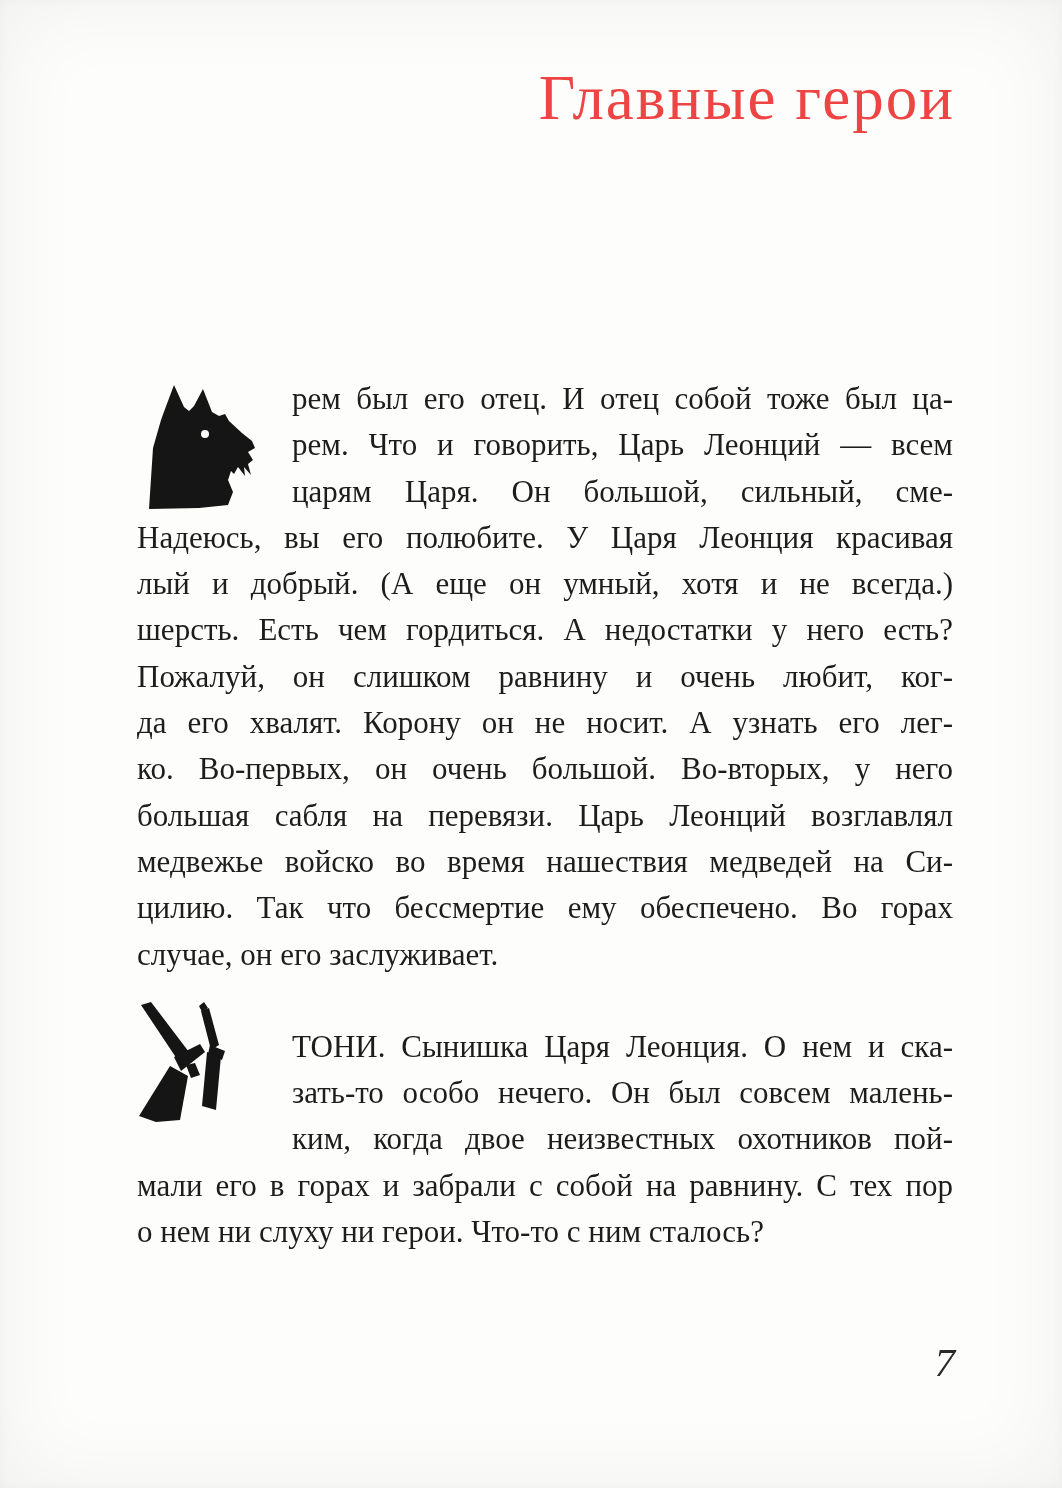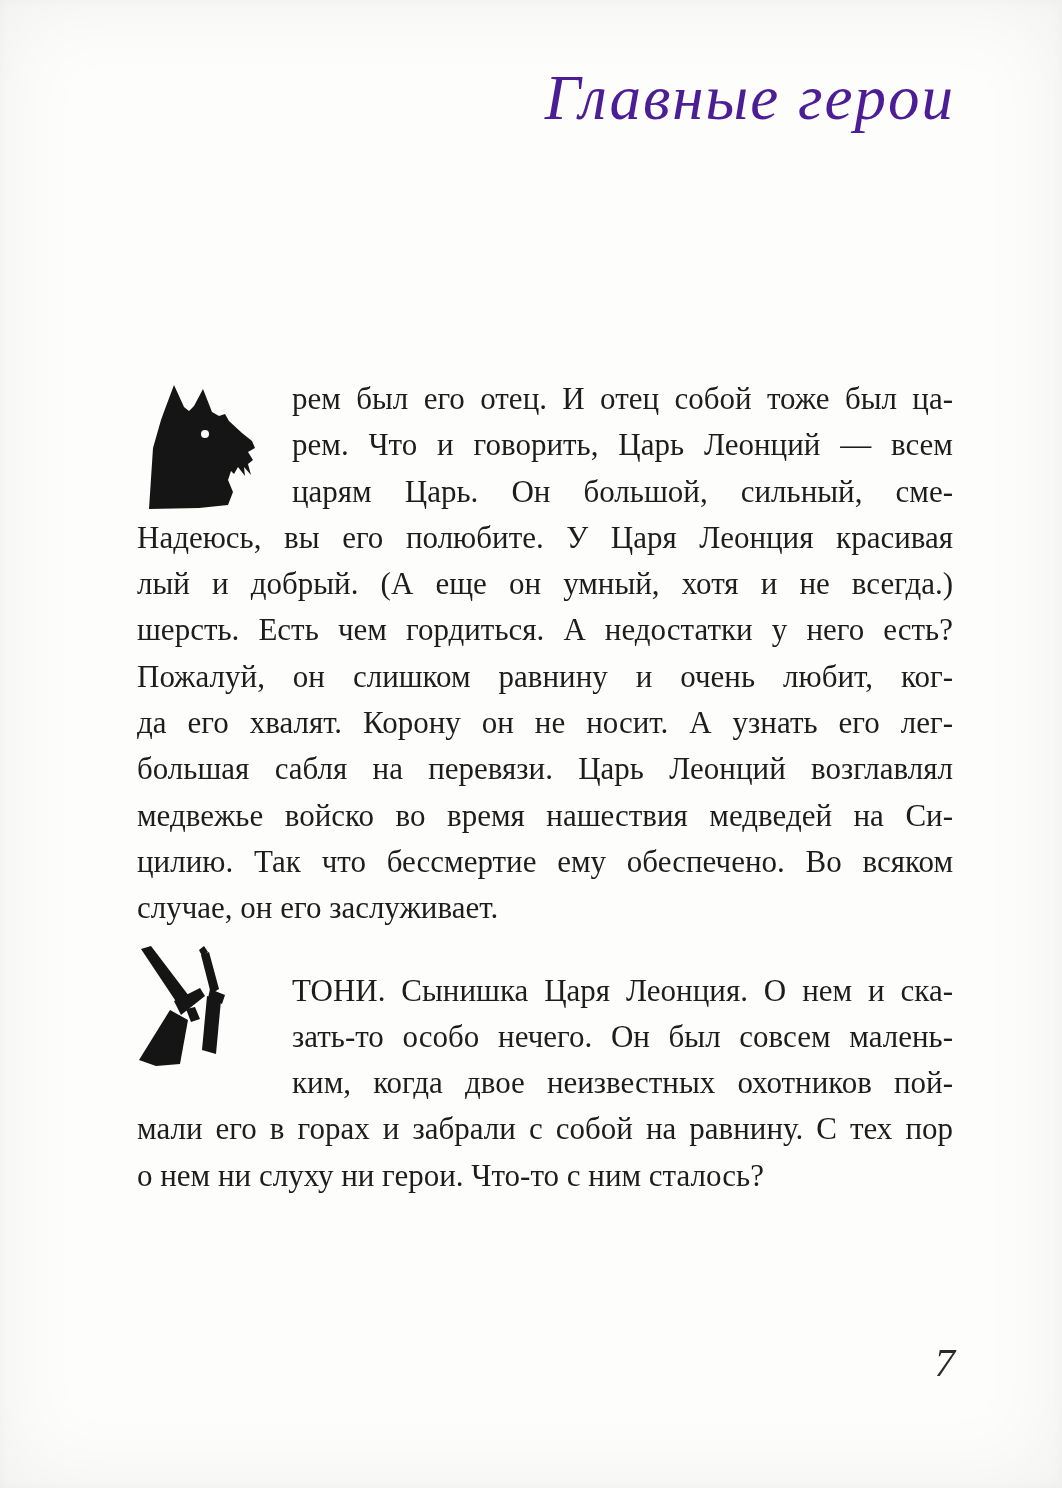--- a/index.html
+++ b/index.html
@@ -11,36 +11,35 @@
     background: #fdfdfc;
     box-shadow: inset 0 0 90px rgba(0,0,0,0.055), inset 0 0 12px rgba(0,0,0,0.03);
     font-family: "Liberation Serif", "DejaVu Serif", serif;
     color: #1d1d1d;
     overflow: hidden;
   }
   .chapter-title {
     position: absolute;
     top: 62px;
     right: 107px;
-    font-style: italic;
     font-weight: normal;
     font-size: 63px;
     letter-spacing: 2px;
     margin: 0;
-    color: #4c1d95;
+    color: #ef4444;
     white-space: nowrap;
   }
   .content {
     position: absolute;
     left: 137px;
     top: 376px;
     width: 816px;
   }
   .entry { position: relative; }
-  .entry + .entry { margin-top: 36px; }
+  .entry + .entry { margin-top: 46px; }
   .line {
     height: 46.3px;
     line-height: 46.3px;
     font-size: 31px;
     text-align: justify;
     text-align-last: justify;
     overflow: hidden;
     white-space: nowrap;
   }
   .line.indent { margin-left: 155px; }
@@ -81,29 +80,30 @@
           L64 13 L73 36
           L80 40 L86 38 L90 45
           L103 57 L113 65 L116 72
           L109 76 L114 84 L109 88 L112 99 L105 91 L106 100 L99 91
           L95 98 L92 95 L89 104
           L94 116 L89 129 L60 132 Z"></path>
         <circle cx="66" cy="58" r="4" fill="#fdfdfc"></circle>
       </svg>
       <div class="line indent">рем был его отец. И отец собой тоже был ца-</div>
       <div class="line indent">рем. Что и говорить, Царь Леонций — всем</div>
-      <div class="line indent">царям Царь. Он большой, сильный, сме-</div>
+      <div class="line indent">царям Царя. Он большой, сильный, сме-</div>
       <div class="line">Надеюсь, вы его полюбите. У Царя Леонция красивая</div>
       <div class="line">лый и добрый. (А еще он умный, хотя и не всегда.)</div>
       <div class="line">шерсть. Есть чем гордиться. А недостатки у него есть?</div>
       <div class="line">Пожалуй, он слишком равнину и очень любит, ког-</div>
       <div class="line">да его хвалят. Корону он не носит. А узнать его лег-</div>
+      <div class="line">ко. Во-первых, он очень большой. Во-вторых, у него</div>
       <div class="line">большая сабля на перевязи. Царь Леонций возглавлял</div>
       <div class="line">медвежье войско во время нашествия медведей на Си-</div>
-      <div class="line">цилию. Так что бессмертие ему обеспечено. Во всяком</div>
+      <div class="line">цилию. Так что бессмертие ему обеспечено. Во горах</div>
       <div class="line last">случае, он его заслуживает.</div>
     </div>
 
     <div class="entry">
       <svg class="entry-icon icon-rifles" width="104" height="122" viewBox="0 0 104 122" aria-hidden="true">
         <g fill="#151515">
 
           <polygon points="12,3 22,0 63,54 52,63"></polygon>
           <polygon points="45,55 71,42 76,50 52,69"></polygon>
           <polygon points="57,63 66,61 71,73 62,76"></polygon>

